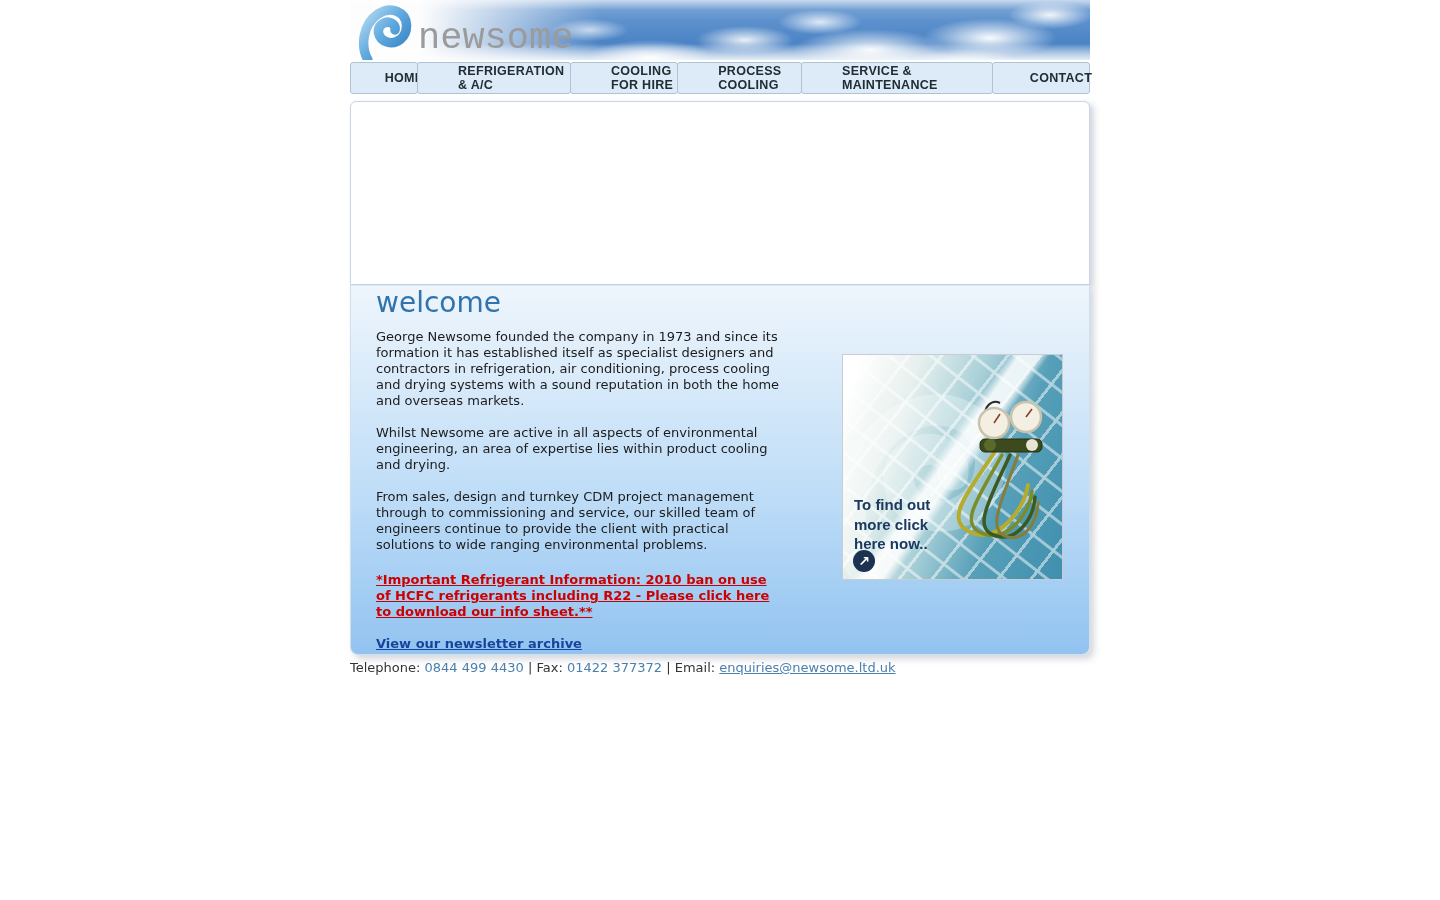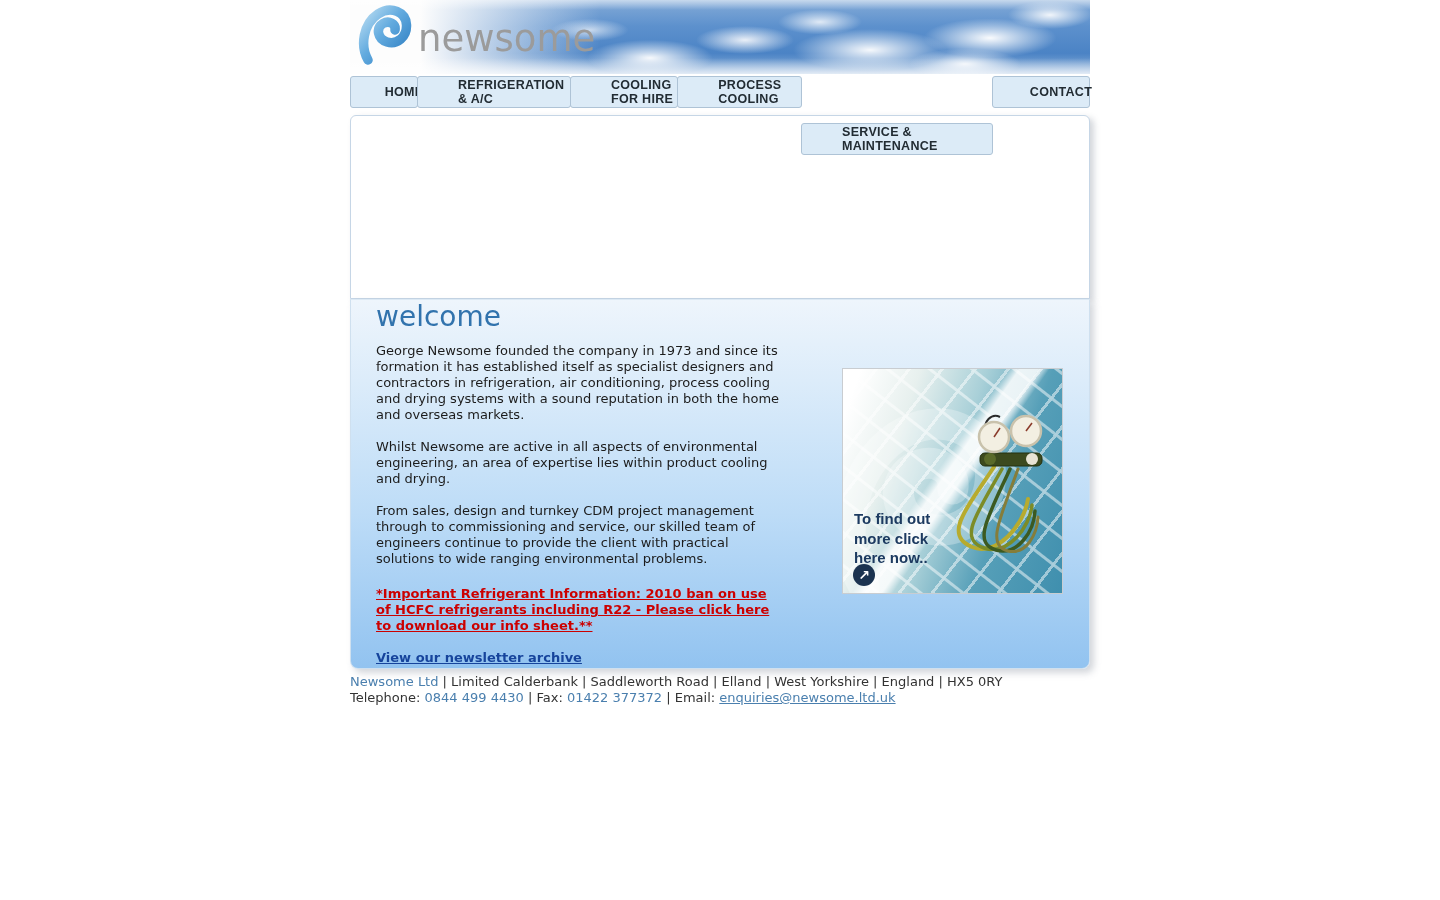--- a/index.html
+++ b/index.html
@@ -1,53 +1,54 @@
 <!DOCTYPE html>
 <html><head>
 <meta charset="utf-8">
 <style>
   * { margin:0; padding:0; box-sizing:border-box; }
   html,body { width:1440px; height:900px; background:#ffffff; font-family:"DejaVu Sans", sans-serif; }
   .page { width:740px; margin:0 auto; position:relative; }
 
   
   .sky {
-    position:relative; height:74px; overflow:hidden;
+    position:relative; height:60px; overflow:hidden;
     background:
       linear-gradient(to bottom, rgba(255,255,255,.55) 0px, rgba(255,255,255,0) 10px),
       radial-gradient(ellipse 90px 26px at 300px 58px, rgba(255,255,255,.95), rgba(255,255,255,0) 70%),
       radial-gradient(ellipse 70px 20px at 395px 40px, rgba(250,250,252,.9), rgba(255,255,255,0) 70%),
       radial-gradient(ellipse 110px 30px at 520px 50px, rgba(255,255,255,.95), rgba(255,255,255,0) 70%),
       radial-gradient(ellipse 60px 18px at 470px 22px, rgba(255,255,255,.8), rgba(255,255,255,0) 70%),
       radial-gradient(ellipse 95px 28px at 640px 38px, rgba(255,255,255,.97), rgba(255,255,255,0) 70%),
       radial-gradient(ellipse 60px 20px at 700px 15px, rgba(255,255,255,.9), rgba(255,255,255,0) 70%),
       radial-gradient(ellipse 80px 22px at 615px 64px, rgba(255,255,255,.9), rgba(255,255,255,0) 70%),
       radial-gradient(ellipse 55px 16px at 240px 30px, rgba(245,248,252,.7), rgba(255,255,255,0) 70%),
       linear-gradient(to top, rgba(255,255,255,.75), rgba(255,255,255,0) 16px),
       linear-gradient(to right, #fdfdfd 0px, #fdfdfd 70px, rgba(253,253,253,0) 250px),
       linear-gradient(180deg, #84abd8 0%, #5d91cd 35%, #4b83c5 72%, #8fb2da 100%);
+    font-family: Liberation Mono, monospace;
   }
   .logo { position:absolute; top:2px; left:6px; display:flex; align-items:center; }
   .logo svg { display:block; }
   .logo-text { font-size:37px; color:#9b9b9b; letter-spacing:0px; margin-left:4px; margin-top:8px; }
 
   
   .nav { display:flex; margin-top:2px; height:32px; }
   .nav-item {
     height:32px; background:#dcebf7; border:1px solid #aec3d6; border-radius:3px;
     display:flex; align-items:center; justify-content:center;
     font-family:"Liberation Sans", sans-serif; font-size:12.5px; font-weight:bold;
     letter-spacing:0.3px; color:#222c33; cursor:pointer; margin-left:-1px;padding-left:40px;
   }
   .nav-item:first-child { margin-left:0; }
   .nav-item:nth-child(1){ width:68px; }
   .nav-item:nth-child(2){ width:157px; }
   .nav-item:nth-child(3){ width:110px; }
   .nav-item:nth-child(4){ width:127px; }
-  .nav-item:nth-child(5){ width:196px;margin-top:47px; }
+  .nav-item:nth-child(5){ width:196px; }
   .nav-item:nth-child(6){ width:98px; }
 
   
   .banner-box {
     margin-top:7px; height:184px; background:#ffffff;
     border:1px solid #c6d6e6; border-radius:6px 6px 0 0;
     box-shadow:4px 3px 6px rgba(110,120,135,.30);
   }
 
   
@@ -186,17 +187,16 @@
         <div>more click</div>
         <div>here now..</div>
       </div>
       <div class="promo-arrow">
         <span>↗</span>
       </div>
     </div>
   </div>
 
   <div class="footer">
-    <div><span class="blue">Newsome Ltd</span><span> | Limited Calderbank | Saddleworth Road | Elland | West Yorkshire | England | HX5 0RY</span></div>
     <div><span>Telephone: </span><span class="blue">0844 499 4430</span><span> | Fax: </span><span class="blue">01422 377372</span><span> | Email: </span><a class="email">enquiries@newsome.ltd.uk</a></div>
   </div>
 
 </div>
 
 </body></html>

